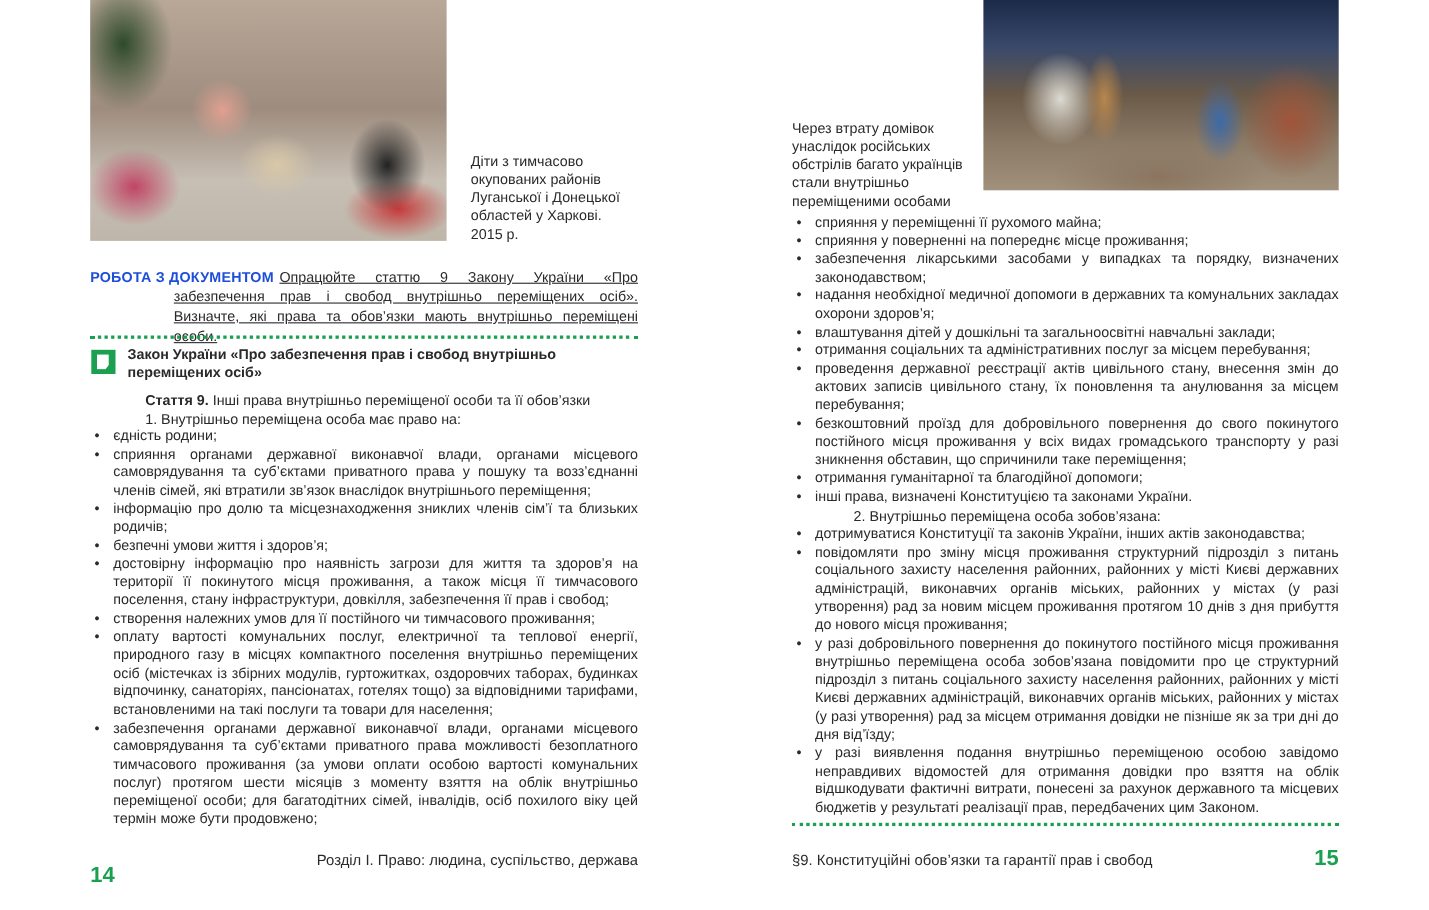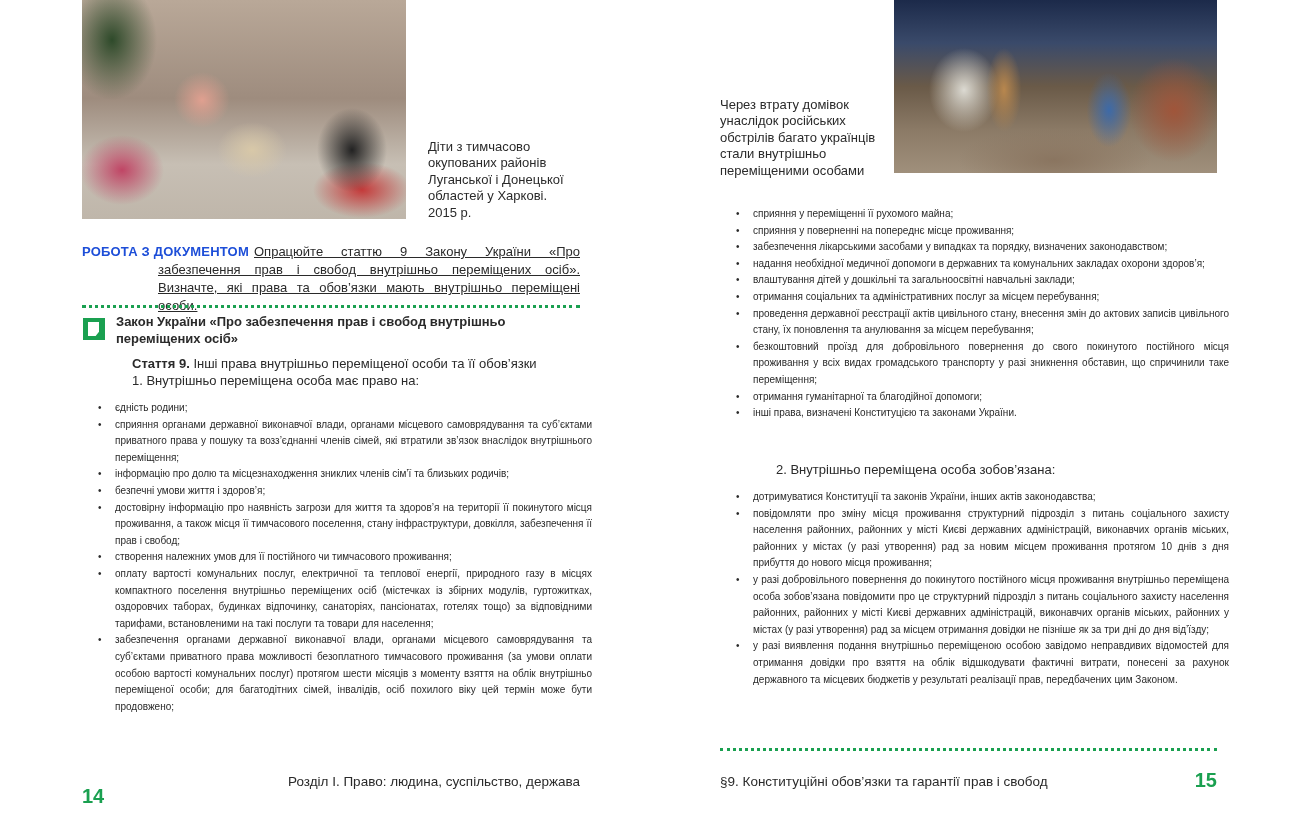--- a/index.html
+++ b/index.html
@@ -23,41 +23,41 @@
     background:
       radial-gradient(ellipse 30px 50px at 215px 110px, #3d6aa8 0%, transparent 75%),
       radial-gradient(ellipse 25px 60px at 110px 90px, #b8874e 0%, transparent 70%),
       radial-gradient(ellipse 50px 60px at 70px 90px, #dcdad2 0%, transparent 70%),
       radial-gradient(ellipse 60px 70px at 280px 110px, #a0553a 0%, transparent 75%),
       radial-gradient(ellipse 120px 40px at 160px 160px, #8a7560 0%, transparent 80%),
       linear-gradient(180deg, #1c2a4a 0%, #3a4a6a 25%, #6a5a48 50%, #8b7a66 75%, #a0907c 100%); }
 
   .caption { position:absolute; font-size:13px; line-height:16.4px; color:#2a2a2a; }
   .caption-left { left:346px; top:139px; width:150px; }
-  .caption-right { left:0; top:97px; width:165px; }
+  .caption-right { left:0; top:109px; width:165px; }
 
   .task { position:absolute; left:0; top:243px; width:498px; font-size:13px; line-height:18px; }
   .task-label { color:#1d4ed8; font-weight:bold; float:left; width:172px; letter-spacing:0.2px; }
   .task-text { margin-left:76px; text-align:justify;text-decoration:underline; }
 
   .dots { position:absolute; height:0; border-top:3px dotted #1aa050; }
   .dots-left { left:0; top:305px; width:498px; }
   .dots-right { left:0; top:748px; width:497px; }
 
   .law-icon { position:absolute; left:1px; top:318px; width:22px; height:22px; background:#1aa050; }
   .law-icon::after { content:""; position:absolute; left:5px; top:4px; width:11px; height:14px;
       background:#fff; clip-path:polygon(0 0,100% 0,100% 70%,70% 100%,0 100%); }
   .law-title { position:absolute; left:34px; top:314px; width:420px; font-size:13px;
       line-height:16.5px; font-weight:bold; }
 
   .article { position:absolute; left:50px; top:355px; font-size:13px; line-height:17px; }
   .article b { font-weight:bold; }
   .para { position:absolute; font-size:13px; line-height:17px; }
 
-  ul.bul { list-style:none; margin:12px; padding:0; position:absolute; font-size:10px; line-height:16.6px; }
+  ul.bul { list-style:none; margin:0; padding:0; position:absolute; font-size:13px; line-height:16.6px; }
   ul.bul li { position:relative; padding-left:21px; text-align:justify; }
   ul.bul li::before { content:"•"; position:absolute; left:4px; top:0; }
   .ul-left { left:0; top:388px; width:498px; }
   .ul-right1 { left:0; top:194px; width:497px; }
   .ul-right2 { left:0; top:477px; width:497px; }
 
   .page-num { position:absolute; top:769px; font-size:20px; font-weight:bold; color:#1aa050; }
   .footer { position:absolute; top:774px; font-size:13.5px; color:#2a2a2a;text-align:right; }
 </style>
 </head>

